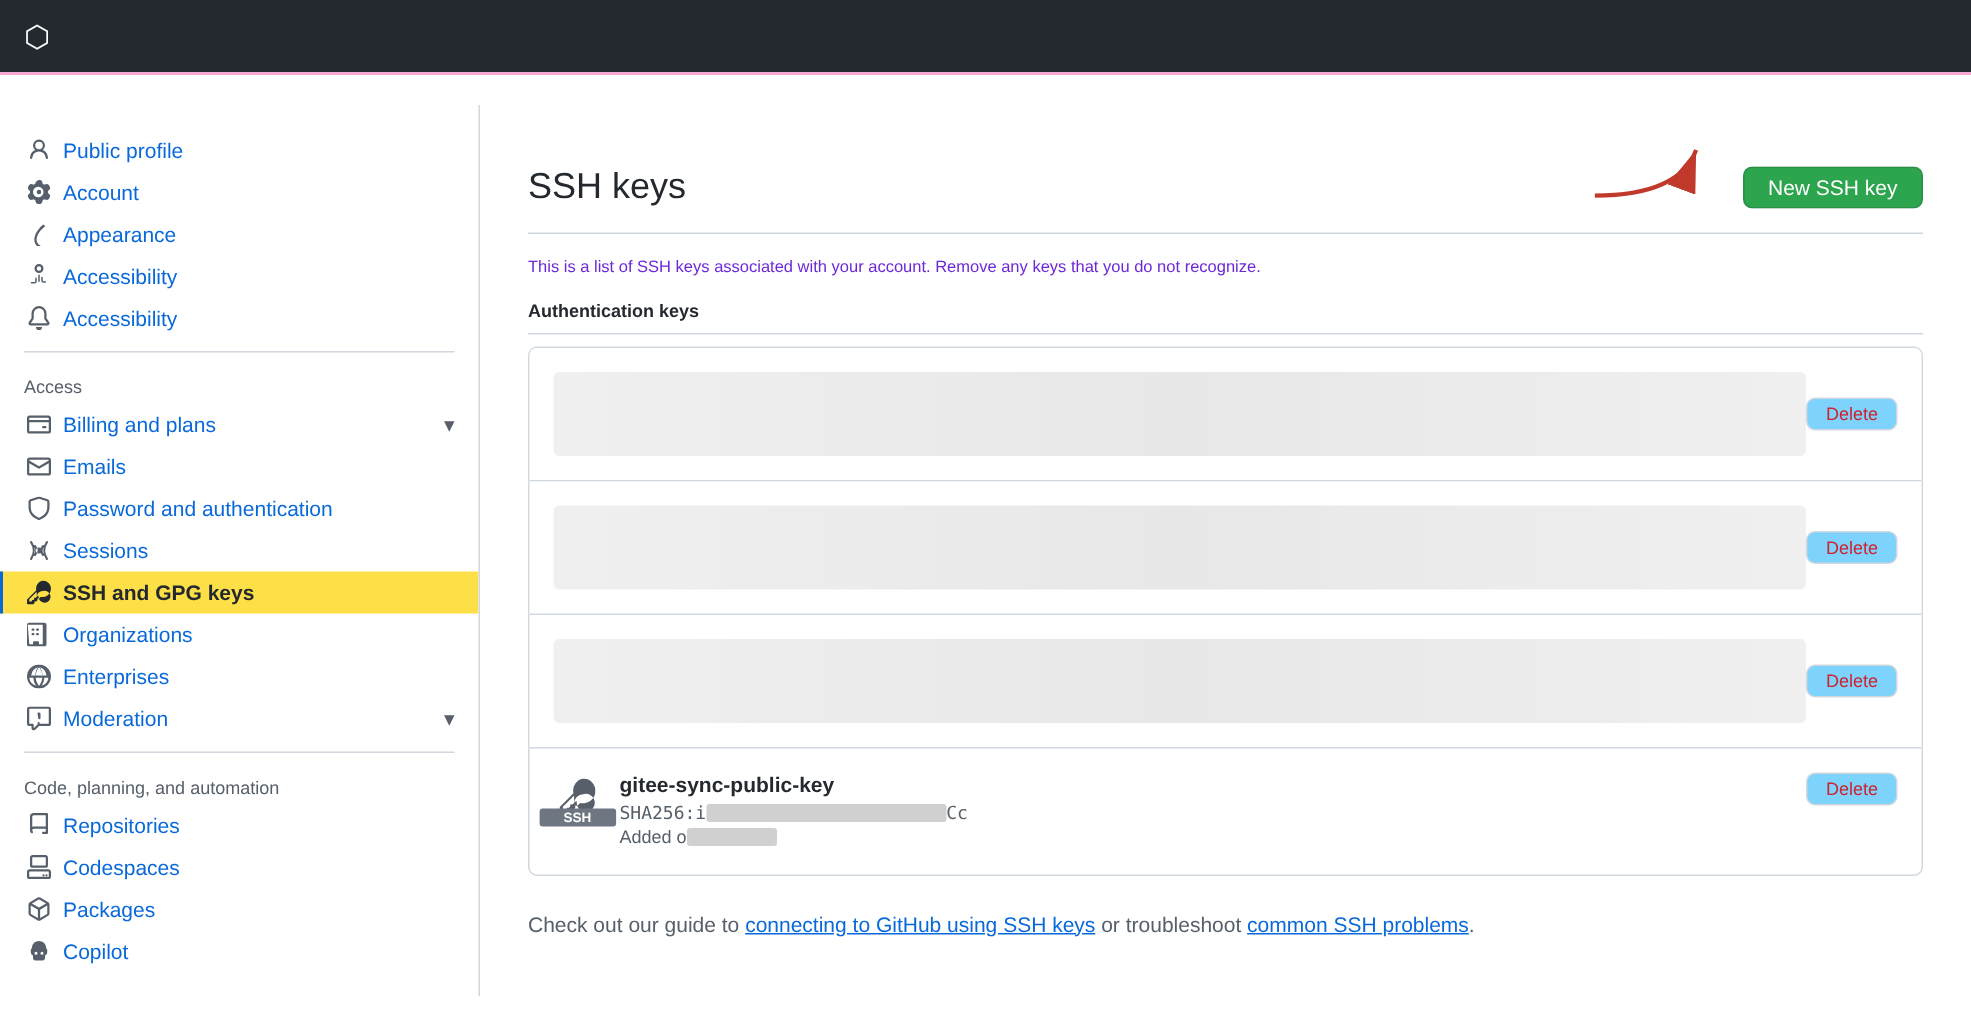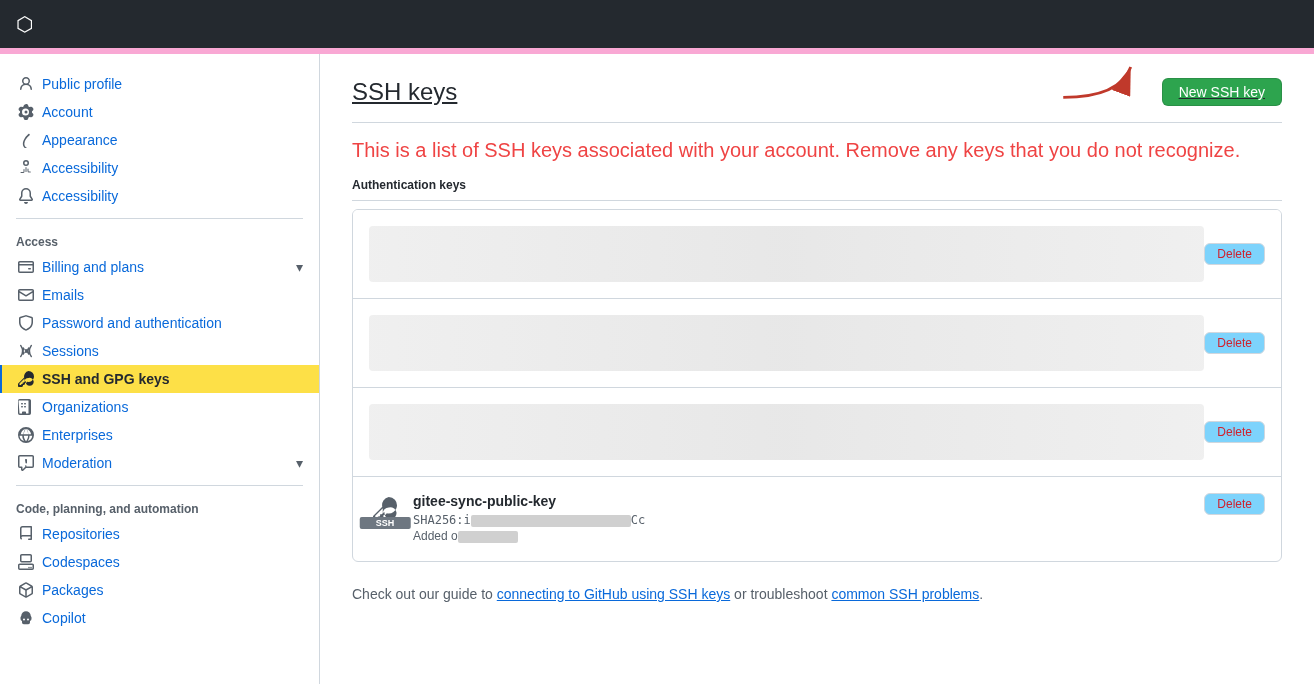--- a/index.html
+++ b/index.html
@@ -1,30 +1,30 @@
 <!DOCTYPE html>
 <html><head>
   <meta charset="utf-8">
   <style>
     * { box-sizing: border-box; margin: 0; padding: 0; }
     body { font-family: -apple-system, BlinkMacSystemFont, "Segoe UI", Helvetica, Arial, sans-serif; font-size: 14px; color: #24292f; background: #fff; display: flex; flex-direction: column; height: 100vh; overflow: hidden; }
-    .layout { display: flex; flex: 1; overflow: hidden; border-top: 6px solid #f9a8d4; }
+    .layout { display: flex; flex: 1; overflow: hidden; border-top: 2px solid #f9a8d4; align-items: center; }
     .sidebar { width: 320px; min-width: 320px; border-right: 1px solid #d0d7de; overflow-y: auto; padding: 16px 0; background: #fff; }
-    .sidebar-section-label { font-size: 12px; font-weight: 700; color: #57606a; padding: 8px 16px 4px 16px; text-transform: none; }
+    .sidebar-section-label { font-size: 12px; font-weight: 400; color: #57606a; padding: 8px 16px 4px 16px; text-transform: none; }
     .sidebar-item { display: flex; align-items: center; gap: 8px; padding: 6px 16px; color: #0969da; cursor: pointer; font-size: 14px; border-left: 2px solid transparent; }
     .sidebar-item.active { border-left: 2px solid #0969da; font-weight: 600; color: #24292f; background: #fde047; }
     .sidebar-item .icon { width: 16px; height: 16px; display: inline-flex; align-items: center; justify-content: center; flex-shrink: 0; color: #57606a; }
     .sidebar-item.active .icon { color: #24292f; }
     .sidebar-item .chevron { margin-left: auto; color: #57606a; }
     .sidebar-divider { border: none; border-top: 1px solid #d0d7de; margin: 8px 16px; }
     .main { flex: 1; overflow-y: auto; padding: 24px 32px; }
-    .page-header { display: flex; align-items: center; justify-content: space-between; margin-bottom: 16px; padding-bottom: 16px; border-bottom: 1px solid #d0d7de; text-decoration: underline; }
+    .page-header { display: flex; align-items: center; justify-content: space-between; margin-bottom: 16px; padding-bottom: 16px; border-bottom: 1px solid #d0d7de; }
     .page-title { font-size: 24px; font-weight: 400; color: #24292f; }
     .btn-green { background: #2da44e; color: #fff; border: 1px solid rgba(27,31,36,0.15); padding: 5px 16px; border-radius: 6px; font-size: 14px; font-weight: 500; cursor: pointer; }
-    .info-text { color: #ef4444; font-size: 20px; margin-bottom: 16px; }
+    .info-text { color: #6d28d9; font-size: 11px; margin-bottom: 16px; }
     .section-title { font-size: 12px; font-weight: 600; color: #24292f; margin-bottom: 8px; padding-bottom: 8px; border-bottom: 1px solid #d0d7de; }
     .keys-list { border: 1px solid #d0d7de; border-radius: 6px; overflow: hidden; margin-bottom: 24px; }
     .key-item { display: flex; align-items: center; padding: 16px; border-bottom: 1px solid #d0d7de; background: #fff; }
     .key-item:last-child { border-bottom: none; }
     .key-item-blurred { flex: 1; height: 48px; background: linear-gradient(90deg, #e0e0e0 0%, #d0d0d0 50%, #e0e0e0 100%); border-radius: 4px; opacity: 0.5; }
     .key-item-delete { margin-left: auto; flex-shrink: 0; }
     .btn-delete { background: #7dd3fc; color: #cf222e; border: 1px solid #d0d7de; padding: 3px 12px; border-radius: 6px; font-size: 12px; cursor: pointer; }
     .key-detail-item { display: flex; align-items: flex-start; padding: 16px; gap: 12px; }
     .key-icon-wrap { position: relative; flex-shrink: 0; }
     .key-icon { width: 32px; height: 32px; display: flex; align-items: center; justify-content: center; color: #57606a; }

